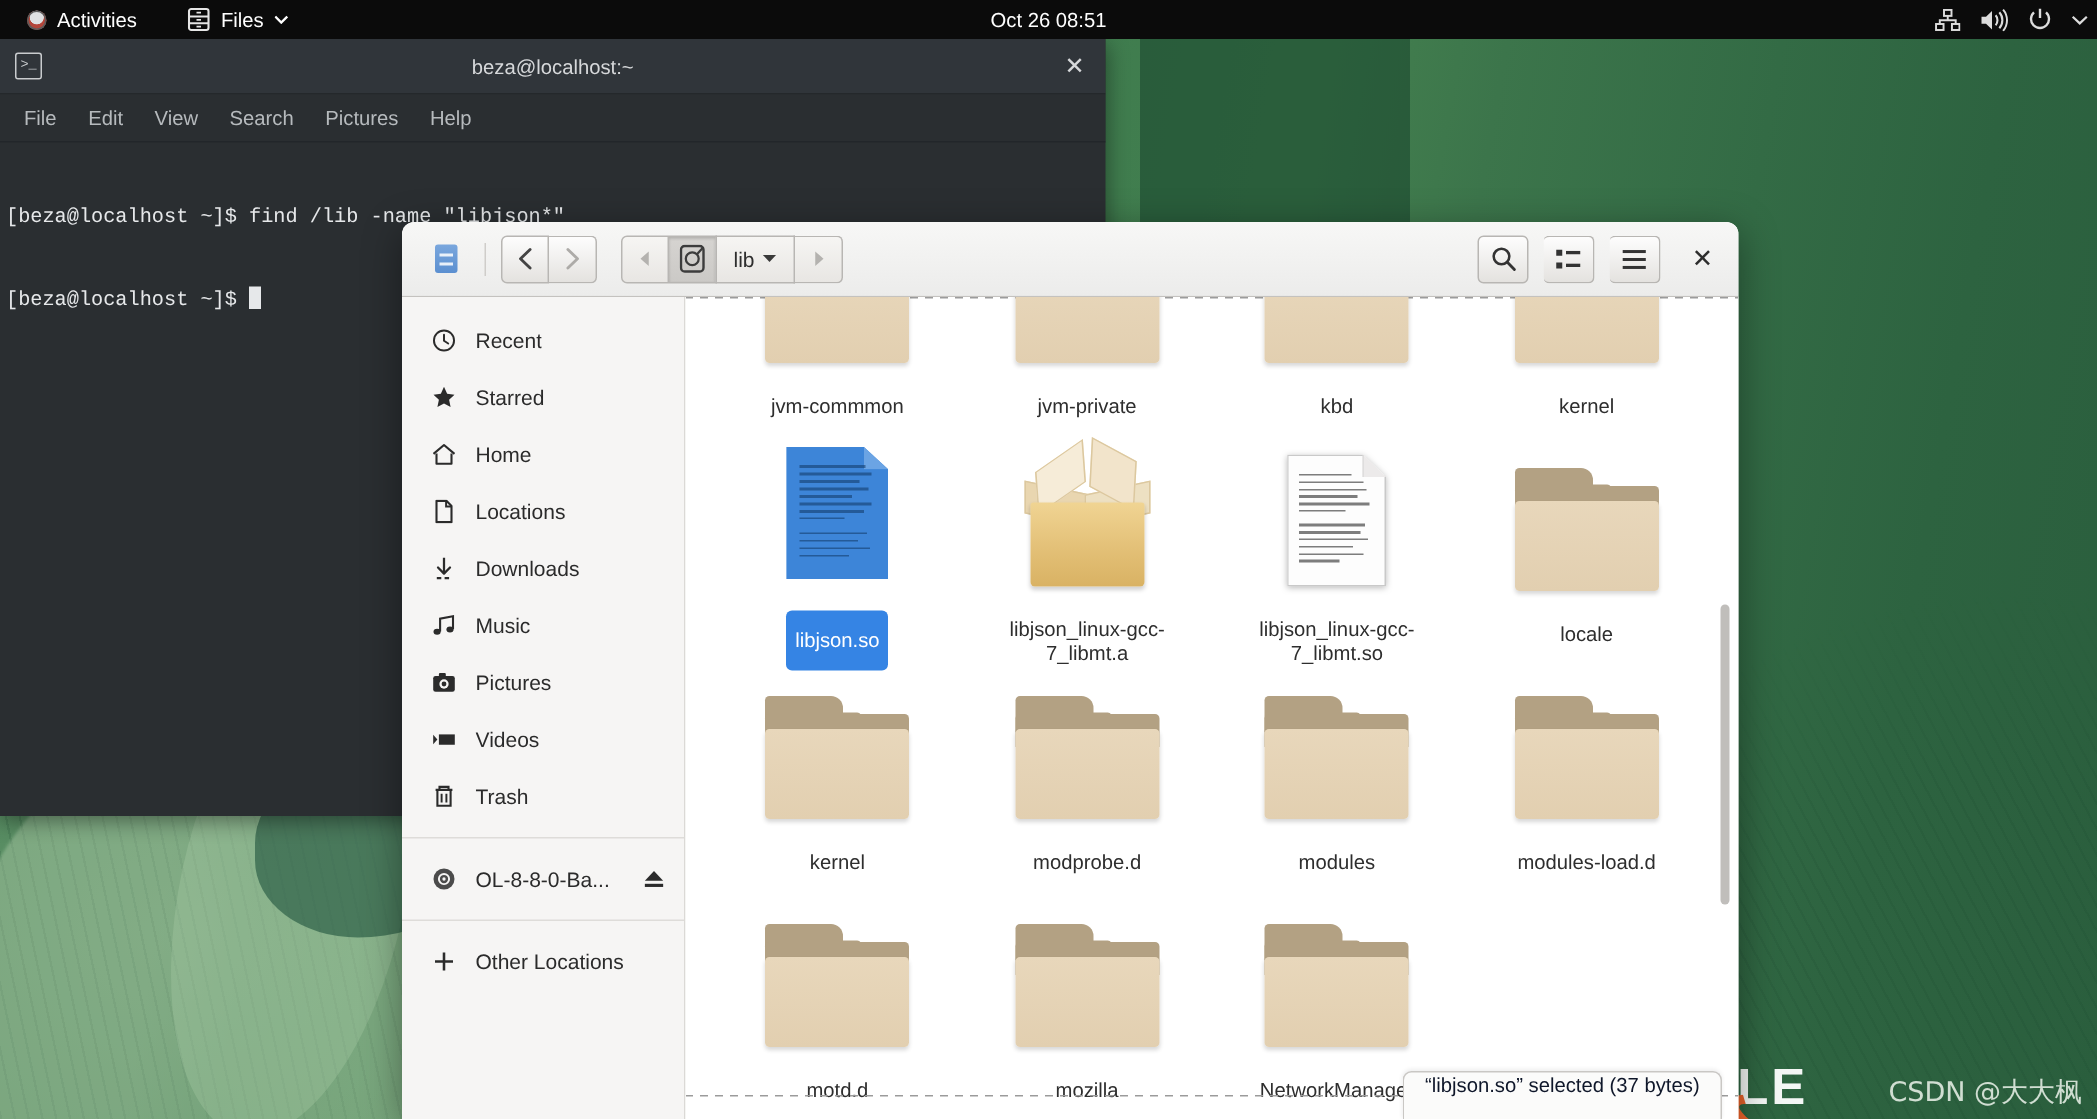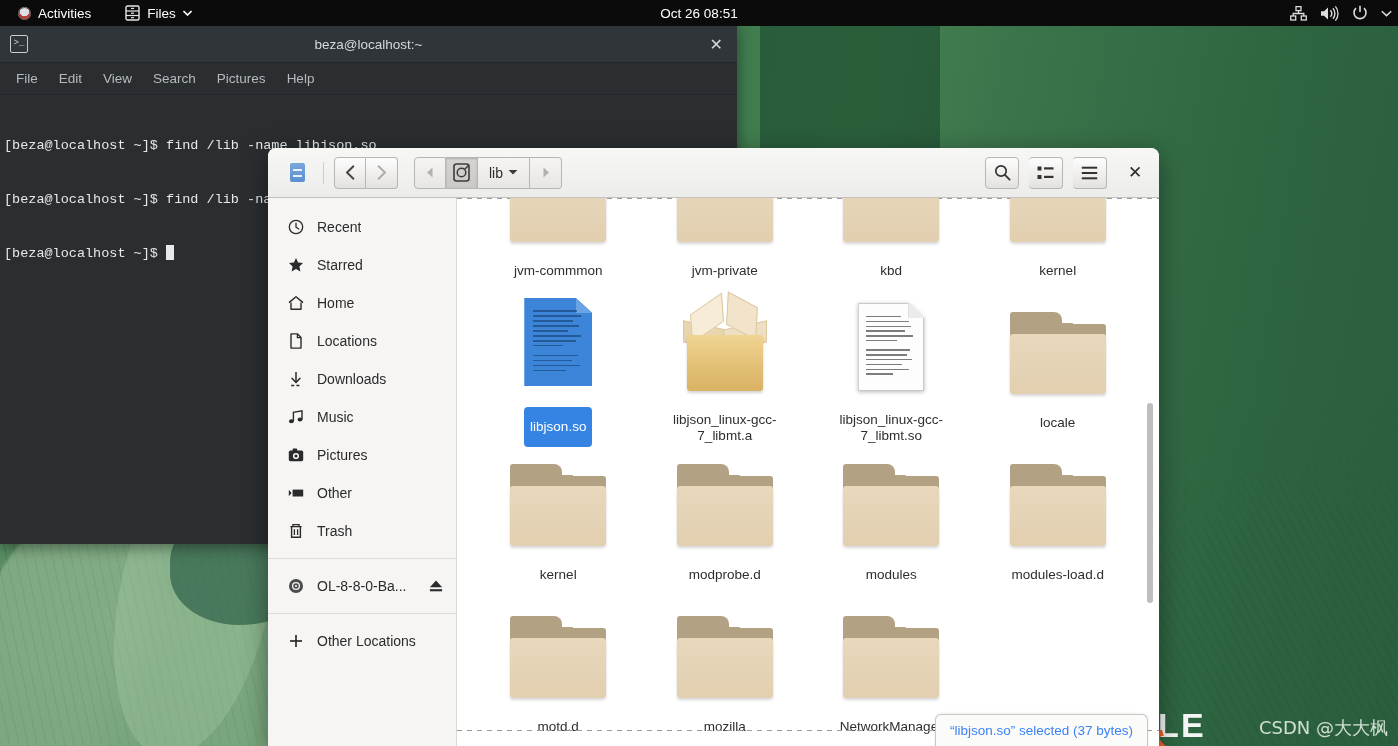--- a/index.html
+++ b/index.html
@@ -304,22 +304,22 @@
   #grid-scroll {
     position:absolute; right:6px; top:205px; width:6px; height:200px;
     background:#c0bebb; border-radius:4px;
   }
 
   
   #statusbar {
     position:absolute; left:667px; bottom:0px; height:32px;
     background:#fbfbfa; border:1px solid #c9c7c4; border-bottom:none;
     border-radius:6px 6px 0 0;
-    display:flex; align-items:center; padding:1px 14px;
-    font-size:13.5px; color:#3b82f6; z-index:6;
+    display:flex; padding:1px 14px;
+    font-size:13.5px; color:#0f172a; z-index:6;
     box-shadow:0 -1px 3px rgba(0,0,0,.07);
   }
 </style>
 </head>
 <body>
 
 <div id="desktop">
   <div id="contours"></div>
   <div id="contours2"></div>
   <div id="darkband"></div>
@@ -387,21 +387,20 @@
   </div>
   <div id="term-menu">
     <span>File</span>
     <span>Edit</span>
     <span>View</span>
     <span>Search</span>
     <span>Pictures</span>
     <span>Help</span>
   </div>
   <div id="term-body">
-    <div>[beza@localhost ~]$ find /lib -name libjson.so</div>
     <div>[beza@localhost ~]$ find /lib -name "libjson*"</div>
     <div><span>[beza@localhost ~]$ </span><span class="cursor-blk"></span></div>
     <div id="term-scrolltrack">
       <div id="term-scroll" style="position:absolute;right:2px;top:4px;"></div>
     </div>
   </div>
 </div>
 
 <div id="files">
 
@@ -535,21 +534,21 @@
           <circle cx="8" cy="9" r="1.6" fill="#2b2b2b"></circle>
         </svg>
         <span class="lbl">Pictures</span>
       </div>
 
       <div class="side-item">
         <svg width="16" height="16" viewBox="0 0 16 16">
           <path d="M0.8 4.8 L3.6 8 L0.8 11.2 Z" fill="#2b2b2b"></path>
           <rect x="4.6" y="4.6" width="10.6" height="6.9" fill="#2b2b2b"></rect>
         </svg>
-        <span class="lbl">Other</span>
+        <span class="lbl">Videos</span>
       </div>
 
       <div class="side-item">
         <svg width="16" height="16" viewBox="0 0 16 16">
           <path d="M2.4 3.6 H13.6 M5 3.5 V1.6 H11 V3.5" fill="none" stroke="#2b2b2b" stroke-width="1.4"></path>
           <path d="M3.6 3.8 V14.2 H12.4 V3.8" fill="none" stroke="#2b2b2b" stroke-width="1.4"></path>
           <path d="M6.4 6.2 V12 M9.6 6.2 V12" stroke="#2b2b2b" stroke-width="1.3"></path>
         </svg>
         <span class="lbl">Trash</span>
       </div>

